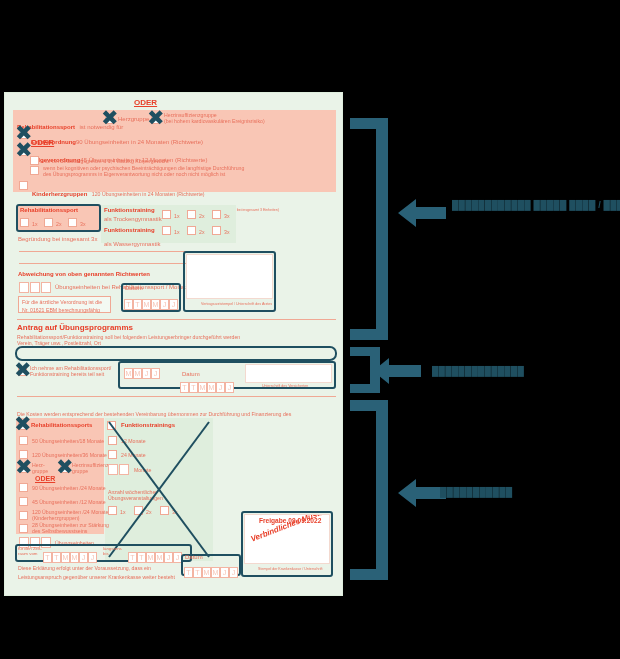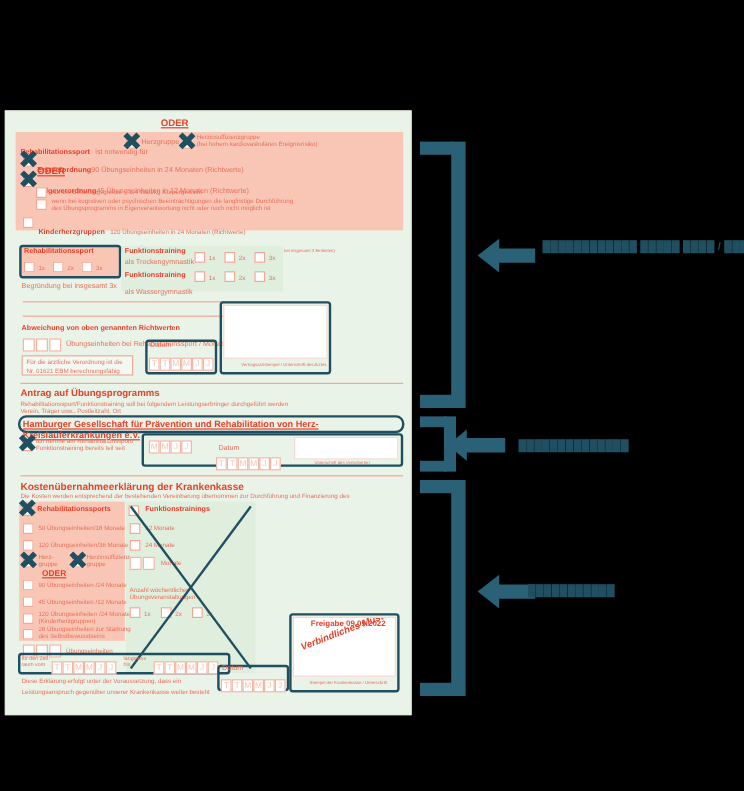--- a/index.html
+++ b/index.html
@@ -174,40 +174,38 @@
   <div class="tealbox" style="left:178px; top:158px; width:93px; height:61px;"></div>
   <div class="abs" style="left:181px; top:161px; width:87px; height:45px; background:#fff; border:1px solid #f3d9cf;"></div>
   <div class="abs txt-red tiny" style="left:196px; top:209px;">Vertragsarztstempel / Unterschrift des Arztes</div>
 
   <div class="hr" style="left:12px; top:226px; width:319px; background:#f0a894;"></div>
   <div class="abs hdr-red" style="left:12px; top:230px; font-size:8px;">Antrag auf Übungsprogramms</div>
   <div class="abs txt-red t5" style="left:12px; top:241px;">Rehabilitationssport/Funktionstraining soll bei folgendem Leistungserbringer durchgeführt werden</div>
   <div class="abs txt-red t5" style="left:12px; top:247px;">Verein, Träger usw., Postleitzahl, Ort</div>
 
   <div class="tealbox" style="left:10px; top:253px; width:322px; height:15px; border-radius:7px;"></div>
-  <div class="abs hdr-red u" style="left:14px; top:256px; font-size:7.6px; color:#e8402a;">Hamburger Gesellschaft für Prävention und Rehabilitation von Herz-Kreislauferkrankungen e.V.</div>
 
   <span class="cb abs" style="left:13px; top:274px;"></span>
   <span class="xm" style="left:9px; top:269px;"></span>
   <div class="abs txt-red t5" style="left:25px; top:272px;">Ich nehme am Rehabilitationssport/</div>
   <div class="abs txt-red t5" style="left:25px; top:278px;">Funktionstraining bereits teil seit</div>
 
   <div class="tealbox" style="left:113px; top:268px; width:218px; height:28px; border-radius:3px;"></div>
   <div class="abs" style="left:119px; top:271px;">
     <span class="dbox">M</span><span class="dbox">M</span><span class="dbox">J</span><span class="dbox">J</span>
   </div>
   <div class="abs txt-red t6" style="left:177px; top:278px;">Datum</div>
   <div class="abs" style="left:175px; top:285px;">
     <span class="dbox">T</span><span class="dbox">T</span><span class="dbox">M</span><span class="dbox">M</span><span class="dbox">J</span><span class="dbox">J</span>
   </div>
   <div class="abs" style="left:240px; top:271px; width:87px; height:19px; background:#fff; border:1px solid #f3d9cf;"></div>
   <div class="abs txt-red tiny" style="left:257px; top:291px;">Unterschrift des Versicherten</div>
 
   <div class="hr" style="left:12px; top:303px; width:319px;"></div>
-  <div class="abs hdr-red" style="left:12px; top:307px; font-size:8.4px;">Kostenübernahmeerklärung der Krankenkasse</div>
   <div class="abs txt-red t5" style="left:12px; top:318px;">Die Kosten werden entsprechend der bestehenden Vereinbarung übernommen zur Durchführung und Finanzierung des</div>
 
   <div class="sec-pink abs" style="left:11px; top:325px; width:88px; height:116px;"></div>
 
   <div class="sec-green abs" style="left:100px; top:325px; width:108px; height:143px;"></div>
 
   <span class="cb abs" style="left:13px; top:328px;"></span>
   <span class="xm" style="left:9px; top:323px;"></span>
   <div class="abs hdr-red t6" style="left:26px; top:329px;">Rehabilitationssports</div>
 

